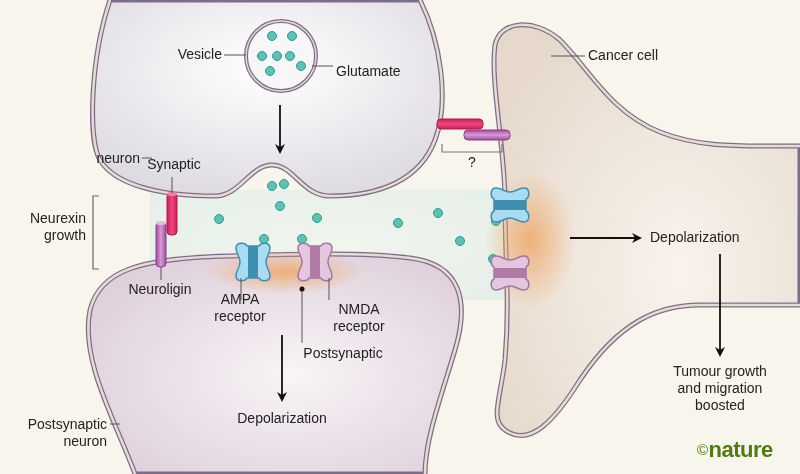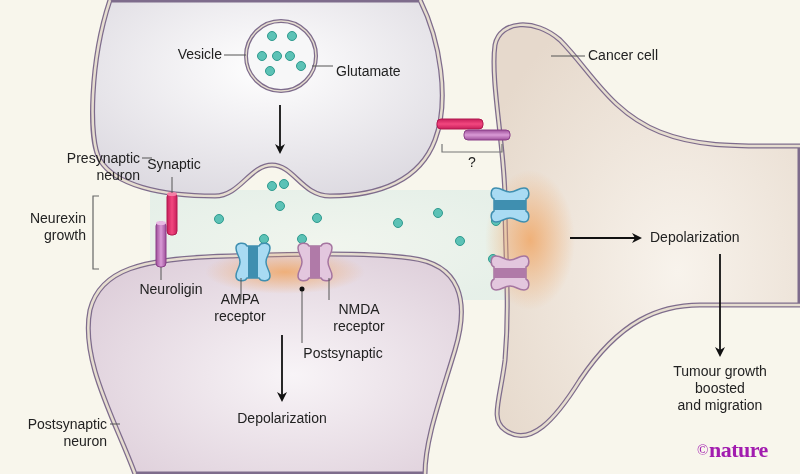--- a/index.html
+++ b/index.html
@@ -2,21 +2,21 @@
 <html><head>
 <meta charset="utf-8">
 <style>
   html, body { margin: 0; padding: 0; }
   body { width: 800px; height: 474px; overflow: hidden; background: #f8f6ec; font-family: "Liberation Sans", sans-serif; }
   #stage { position: relative; width: 748px; height: 474px; }
   svg#diagram { position: absolute; left: 0; top: 0; }
   .lbl { position: absolute; font-size: 14px; color: #222; line-height: 17px; white-space: nowrap; }
   .c { text-align: center; }
   .r { text-align: right; }
-  .logo { position: absolute; left: 697px; top: 437px; font-family: Liberation Serif, serif; font-weight: bold; font-size: 22px; color: #a21caf; letter-spacing: -0.5px; }
+  .logo { position: absolute; left: 697px; top: 437px; font-family: Liberation Sans, sans-serif; font-weight: bold; font-size: 22px; color: #4d7c0f; letter-spacing: -0.5px; }
   .logo .copy { font-size: 15px; font-weight: normal; vertical-align: 2px; margin-right: 1px; }
 </style>
 </head>
 <body>
 
 <div id="stage">
 <svg id="diagram" width="800" height="474" viewBox="0 0 800 474">
   <defs>
     <radialGradient id="gNeuron" cx="0.5" cy="0.35" r="0.7">
       <stop offset="0" stop-color="#ffffff"></stop>
@@ -172,50 +172,49 @@
   <line x1="282" y1="335" x2="282" y2="400" stroke="#111" stroke-width="1.8" marker-end="url(#arrow)"></line>
   <line x1="570" y1="238" x2="640" y2="238" stroke="#111" stroke-width="1.8" marker-end="url(#arrow)"></line>
   <line x1="720" y1="254" x2="720" y2="355" stroke="#111" stroke-width="1.8" marker-end="url(#arrow)"></line>
 </svg>
 
 <div class="lbl r" style="left:160px;top:46px;width:62px">Vesicle</div>
 <div class="lbl" style="left:336px;top:63px">Glutamate</div>
 <div class="lbl" style="left:588px;top:47px">Cancer cell</div>
 
 <div class="lbl r" style="left:10px;top:150px;width:130px">
-  <div>Presynaptic</div>
   <div>neuron</div>
 </div>
 <div class="lbl c" style="left:144px;top:156px;width:60px">Synaptic</div>
 
 <div class="lbl r" style="left:10px;top:210px;width:76px">
   <div>Neurexin</div>
   <div>growth</div>
 </div>
-<div class="lbl c" style="left:131px;top:281px;width:80px">Neuroligin</div>
+<div class="lbl c" style="left:120px;top:281px;width:80px">Neuroligin</div>
 <div class="lbl c" style="left:465px;top:154px;width:14px">?</div>
 
 <div class="lbl c" style="left:200px;top:291px;width:80px">
   <div>AMPA</div>
   <div>receptor</div>
 </div>
 <div class="lbl c" style="left:319px;top:301px;width:80px">
   <div>NMDA</div>
   <div>receptor</div>
 </div>
 <div class="lbl c" style="left:293px;top:345px;width:100px">
   <div>Postsynaptic</div>
 </div>
 <div class="lbl c" style="left:222px;top:410px;width:120px">Depolarization</div>
 
 <div class="lbl" style="left:650px;top:229px">Depolarization</div>
 <div class="lbl c" style="left:660px;top:363px;width:120px">
   <div>Tumour growth</div>
+  <div>and migration</div>
   <div>boosted</div>
-  <div>and migration</div>
 </div>
 
 <div class="lbl r" style="left:5px;top:416px;width:102px">
   <div>Postsynaptic</div>
   <div>neuron</div>
 </div>
 
 <div class="logo">
   <span class="copy">©</span><span>nature</span>
 </div>

